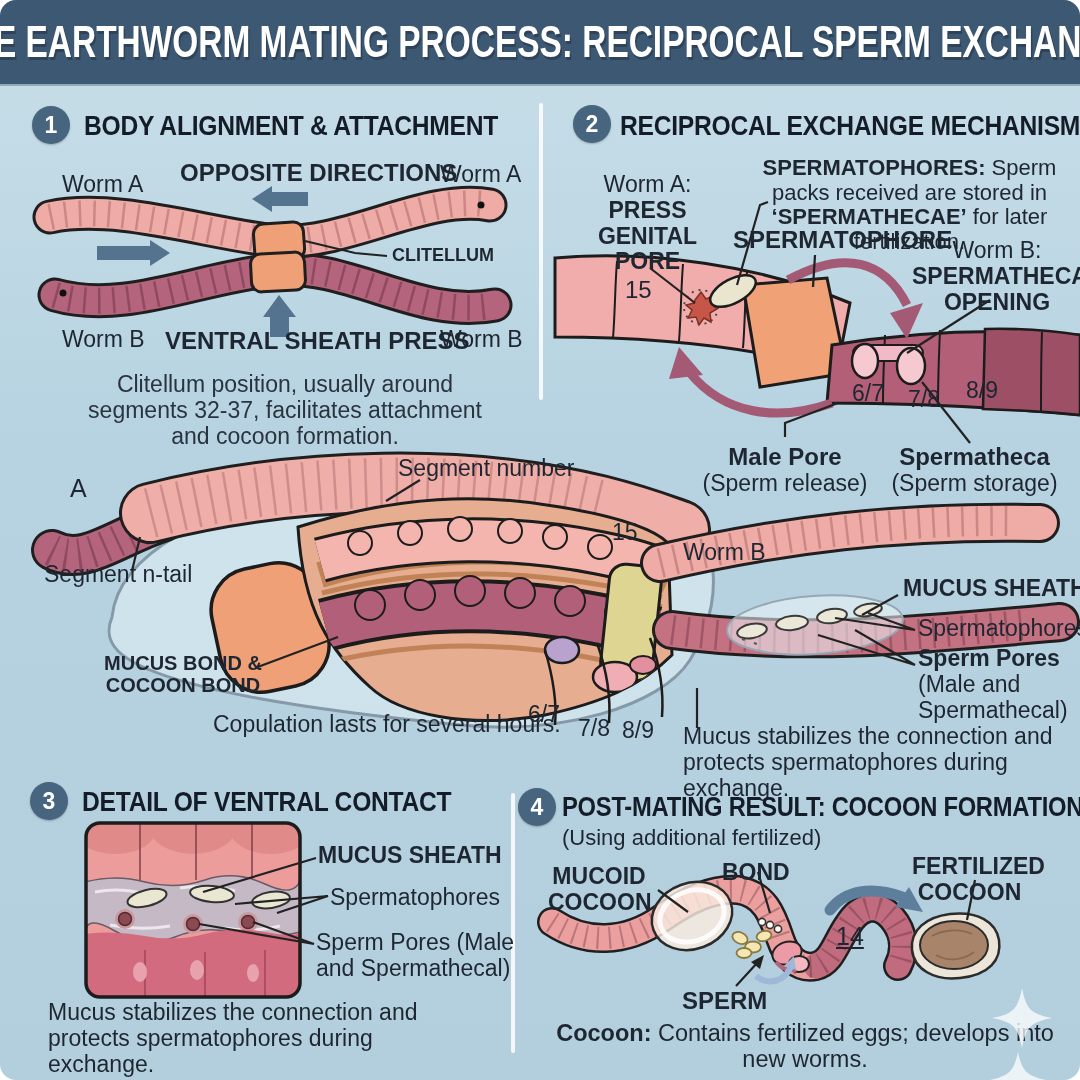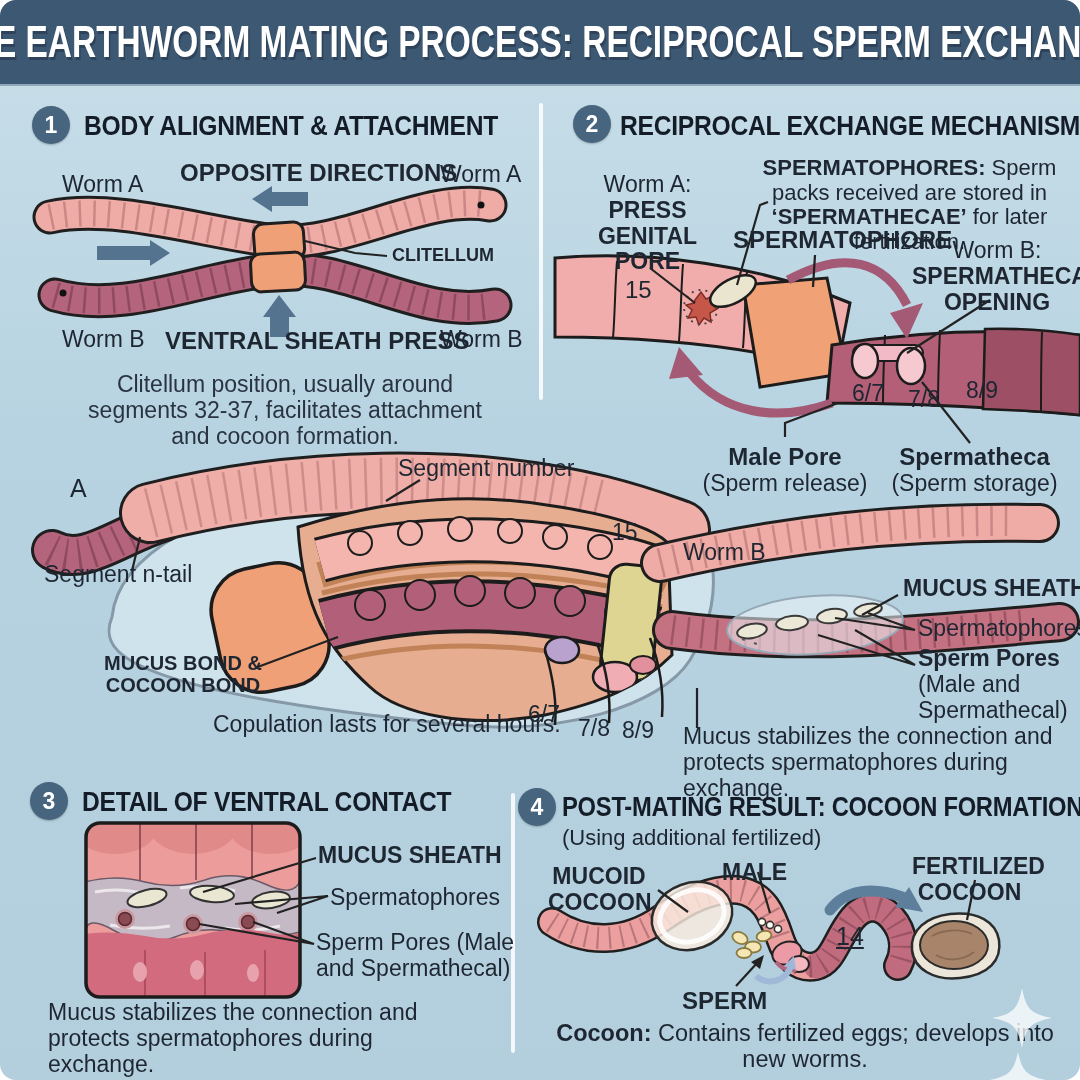--- a/index.html
+++ b/index.html
@@ -415,21 +415,21 @@
     </g>
 
     <g stroke="#222" stroke-width="2.2" fill="none">
       <line x1="118" y1="40" x2="148" y2="62"></line>
       <line x1="218" y1="22" x2="230" y2="63"></line>
       <line x1="435" y1="30" x2="427" y2="70"></line>
     </g>
   </svg>
 
   <div class="lbl ctr b" style="left:548px;top:864px;width:102px;">MUCOID COCOON</div>
-  <div class="lbl nw b" style="left:722px;top:860px;">MALE</div>
+  <div class="lbl nw b" style="left:722px;top:860px;">BOND</div>
   <div class="lbl ctr b" style="left:912px;top:854px;width:115px;">FERTILIZED COCOON</div>
   <div class="lbl nw" style="left:836px;top:922px;font-size:25px;text-decoration:underline;">14</div>
   <div class="lbl nw b" style="left:682px;top:988px;font-size:24px;">SPERM</div>
   <div class="lbl ctr" style="left:540px;top:1020px;width:530px;font-size:23.5px;">
     <span class="b">Cocoon:</span><span> Contains fertilized eggs; develops into new worms.</span>
   </div>
 
   <svg class="top" style="left:0;top:0;pointer-events:none;" width="1080" height="1080" viewBox="0 0 1080 1080">
     <g fill="rgba(255,255,255,0.75)">
       <path d="M1022,988 C1026,1009 1031,1014 1052,1018 C1031,1022 1026,1027 1022,1048 C1018,1027 1013,1022 992,1018 C1013,1014 1018,1009 1022,988 Z"></path>

